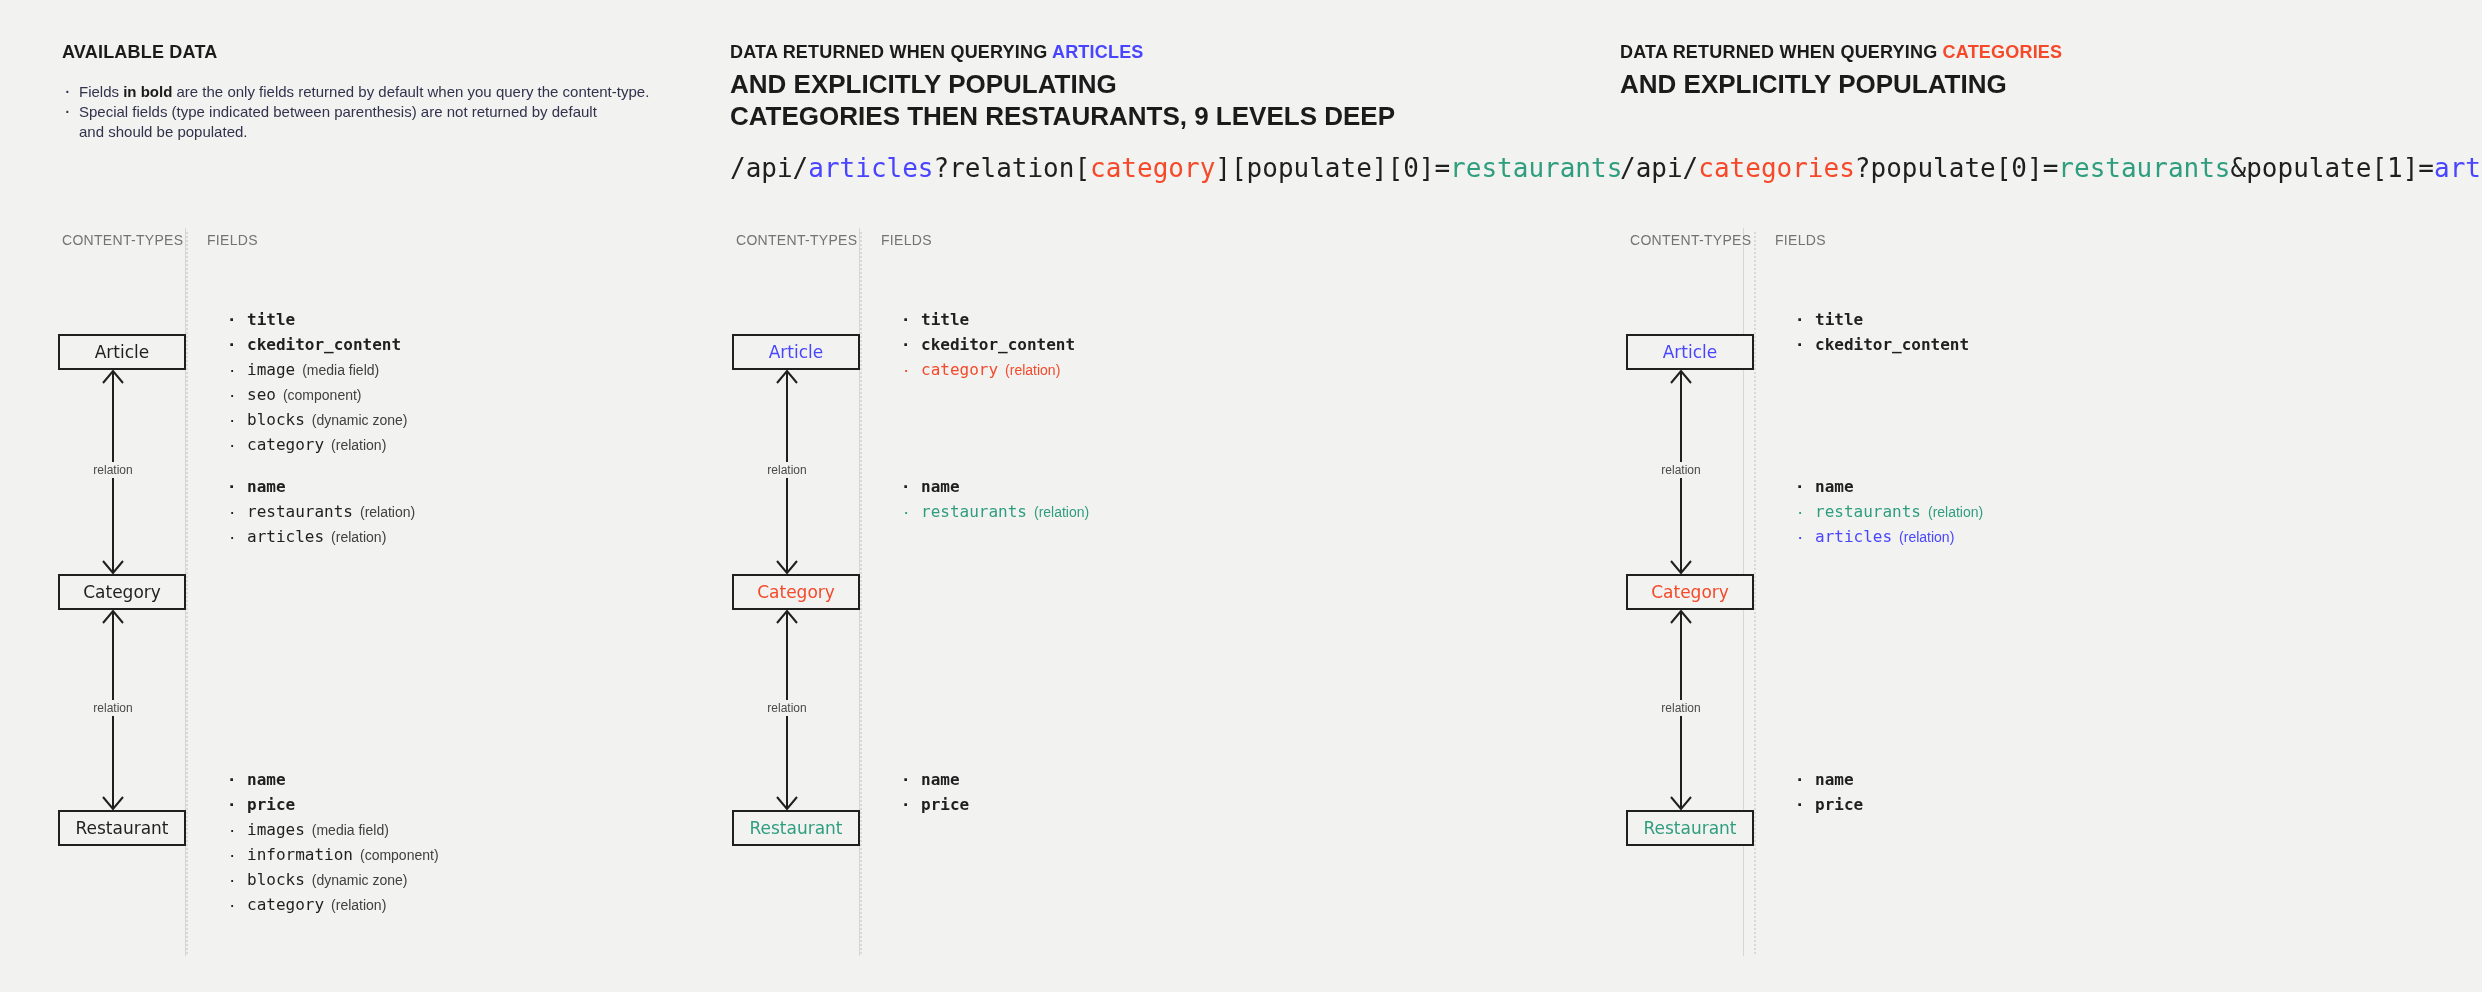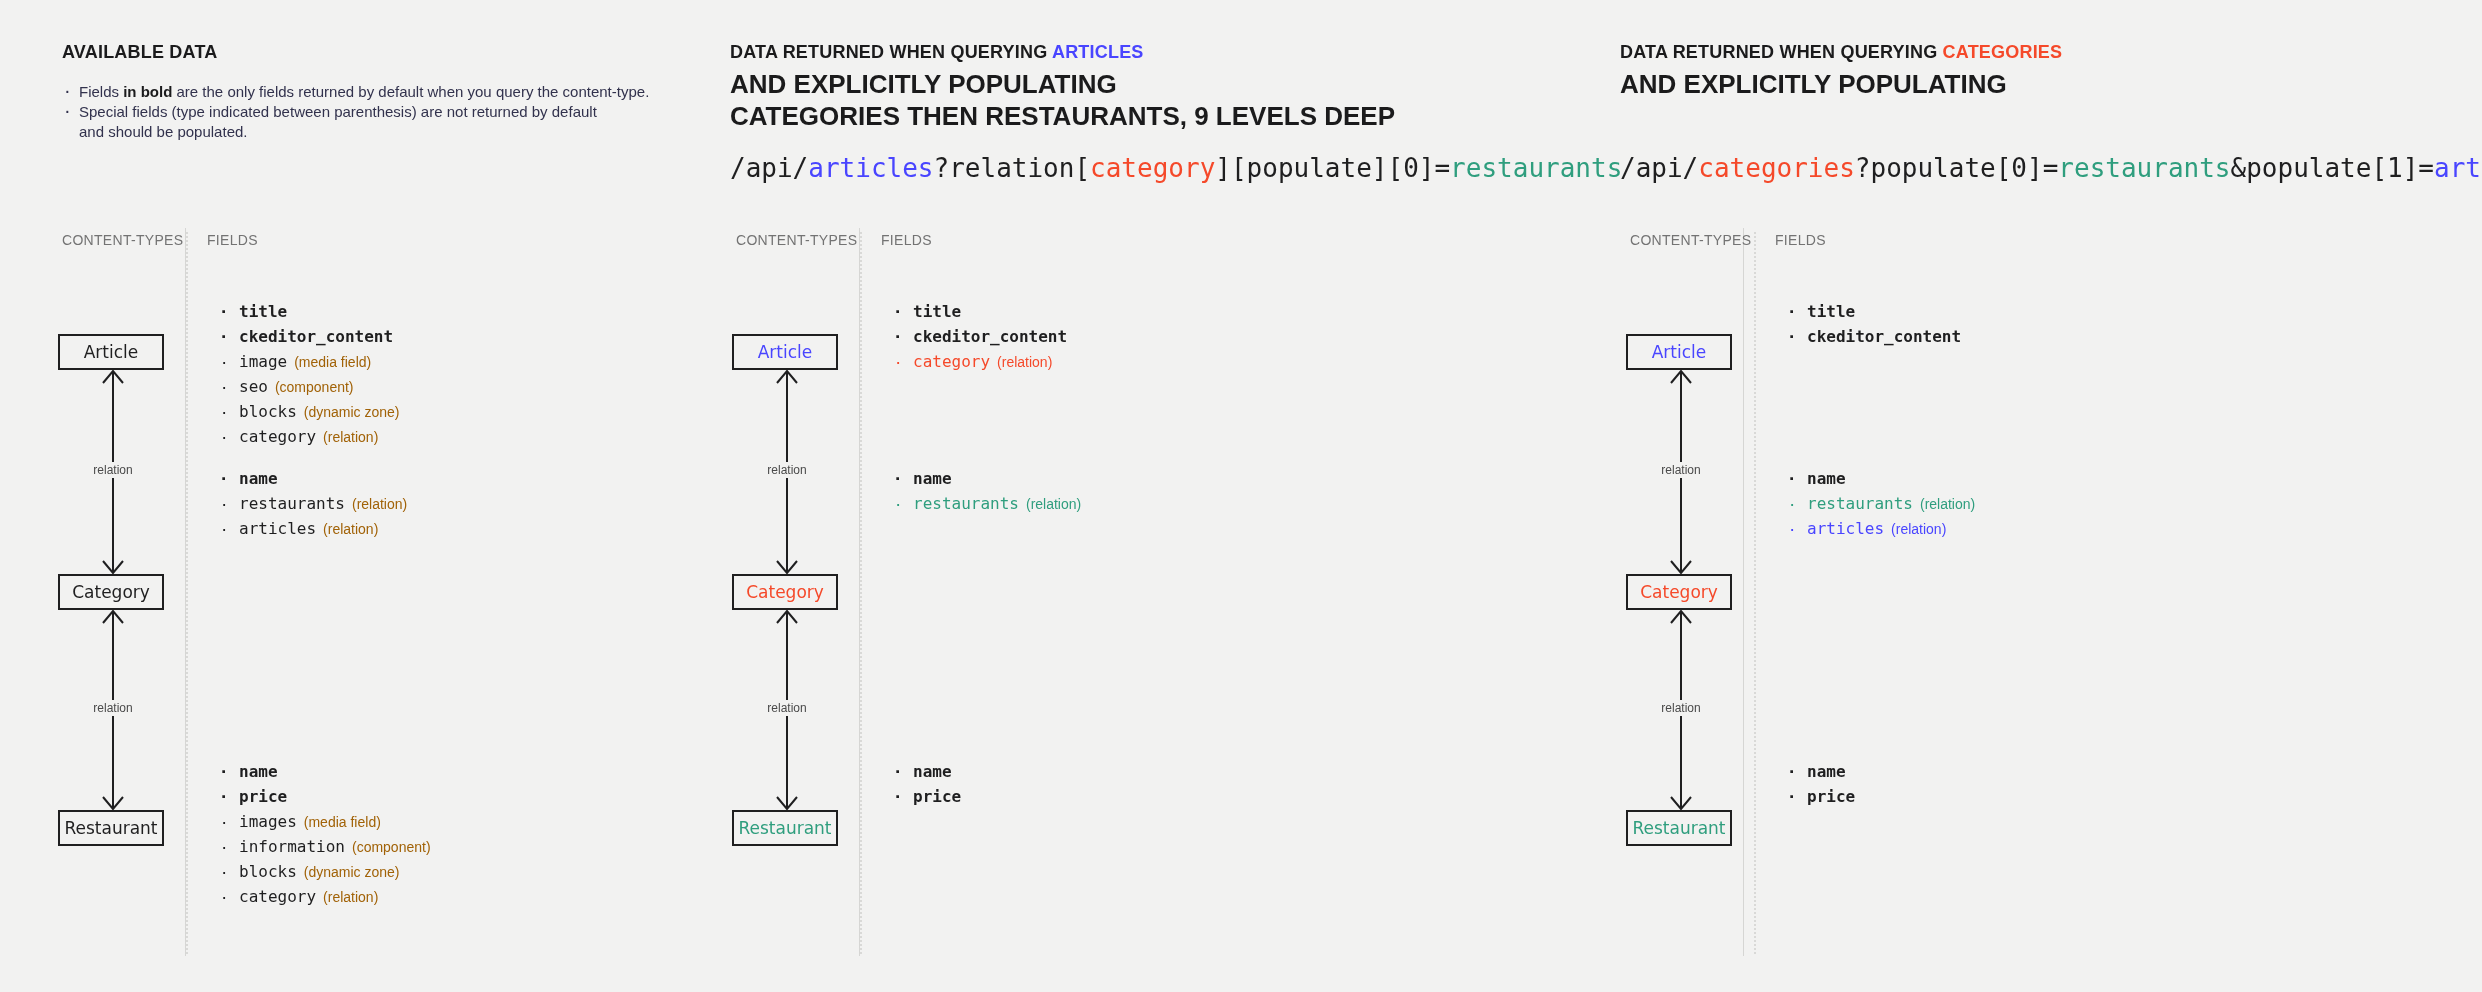--- a/index.html
+++ b/index.html
@@ -115,21 +115,21 @@
     position: absolute;
     top: 232px;
     width: 0;
     height: 722px;
     border-left: 2px dotted #d9d9d7;
   }
 
   
   .ct-box {
     position: absolute;
-    width: 106px;
+    width: 128px;
     height: 36px;
     border: 2px solid #1f1f20;
     background: #f2f2f1;
     box-sizing: border-box;
     font-family: "DejaVu Sans", sans-serif;
     font-size: 17px;
     line-height: 32px;
     text-align: center;
     color: #1f1f20;
   }
@@ -150,21 +150,21 @@
     text-align: center;
     font-size: 12px;
     color: #4a4a4a;
     background: #f2f2f1;
     padding: 1px 0;
   }
 
   
   .fields {
     position: absolute;
-    margin: 4px;
+    margin: 12px;
     padding: 0;
     list-style: none;
   }
   .fields li {
     position: relative;
     padding-left: 20px;
     height: 25px;
     line-height: 25px;
     white-space: nowrap;
     font-family: "DejaVu Sans Mono", monospace;
@@ -178,21 +178,21 @@
     top: 0;
     font-family: "Liberation Sans", sans-serif;
     font-size: 19px;
     line-height: 25px;
     color: inherit;
   }
   .fields li.bold { font-weight: bold; }
   .fields li .ftype {
     font-family: "Liberation Sans", sans-serif;
     font-size: 14px;
-    color: #a16207;
+    color: #404040;
     padding-left: 7px;
   }
   .fields li.f-orange, .fields li.f-orange:before { color: #f5492a; }
   .fields li.f-orange .ftype { color: #f5492a; }
   .fields li.f-green,  .fields li.f-green:before  { color: #2f9e7e; }
   .fields li.f-green .ftype  { color: #2f9e7e; }
   .fields li.f-blue,   .fields li.f-blue:before   { color: #4945ff; }
   .fields li.f-blue .ftype   { color: #4945ff; }
 </style>
 </head>

